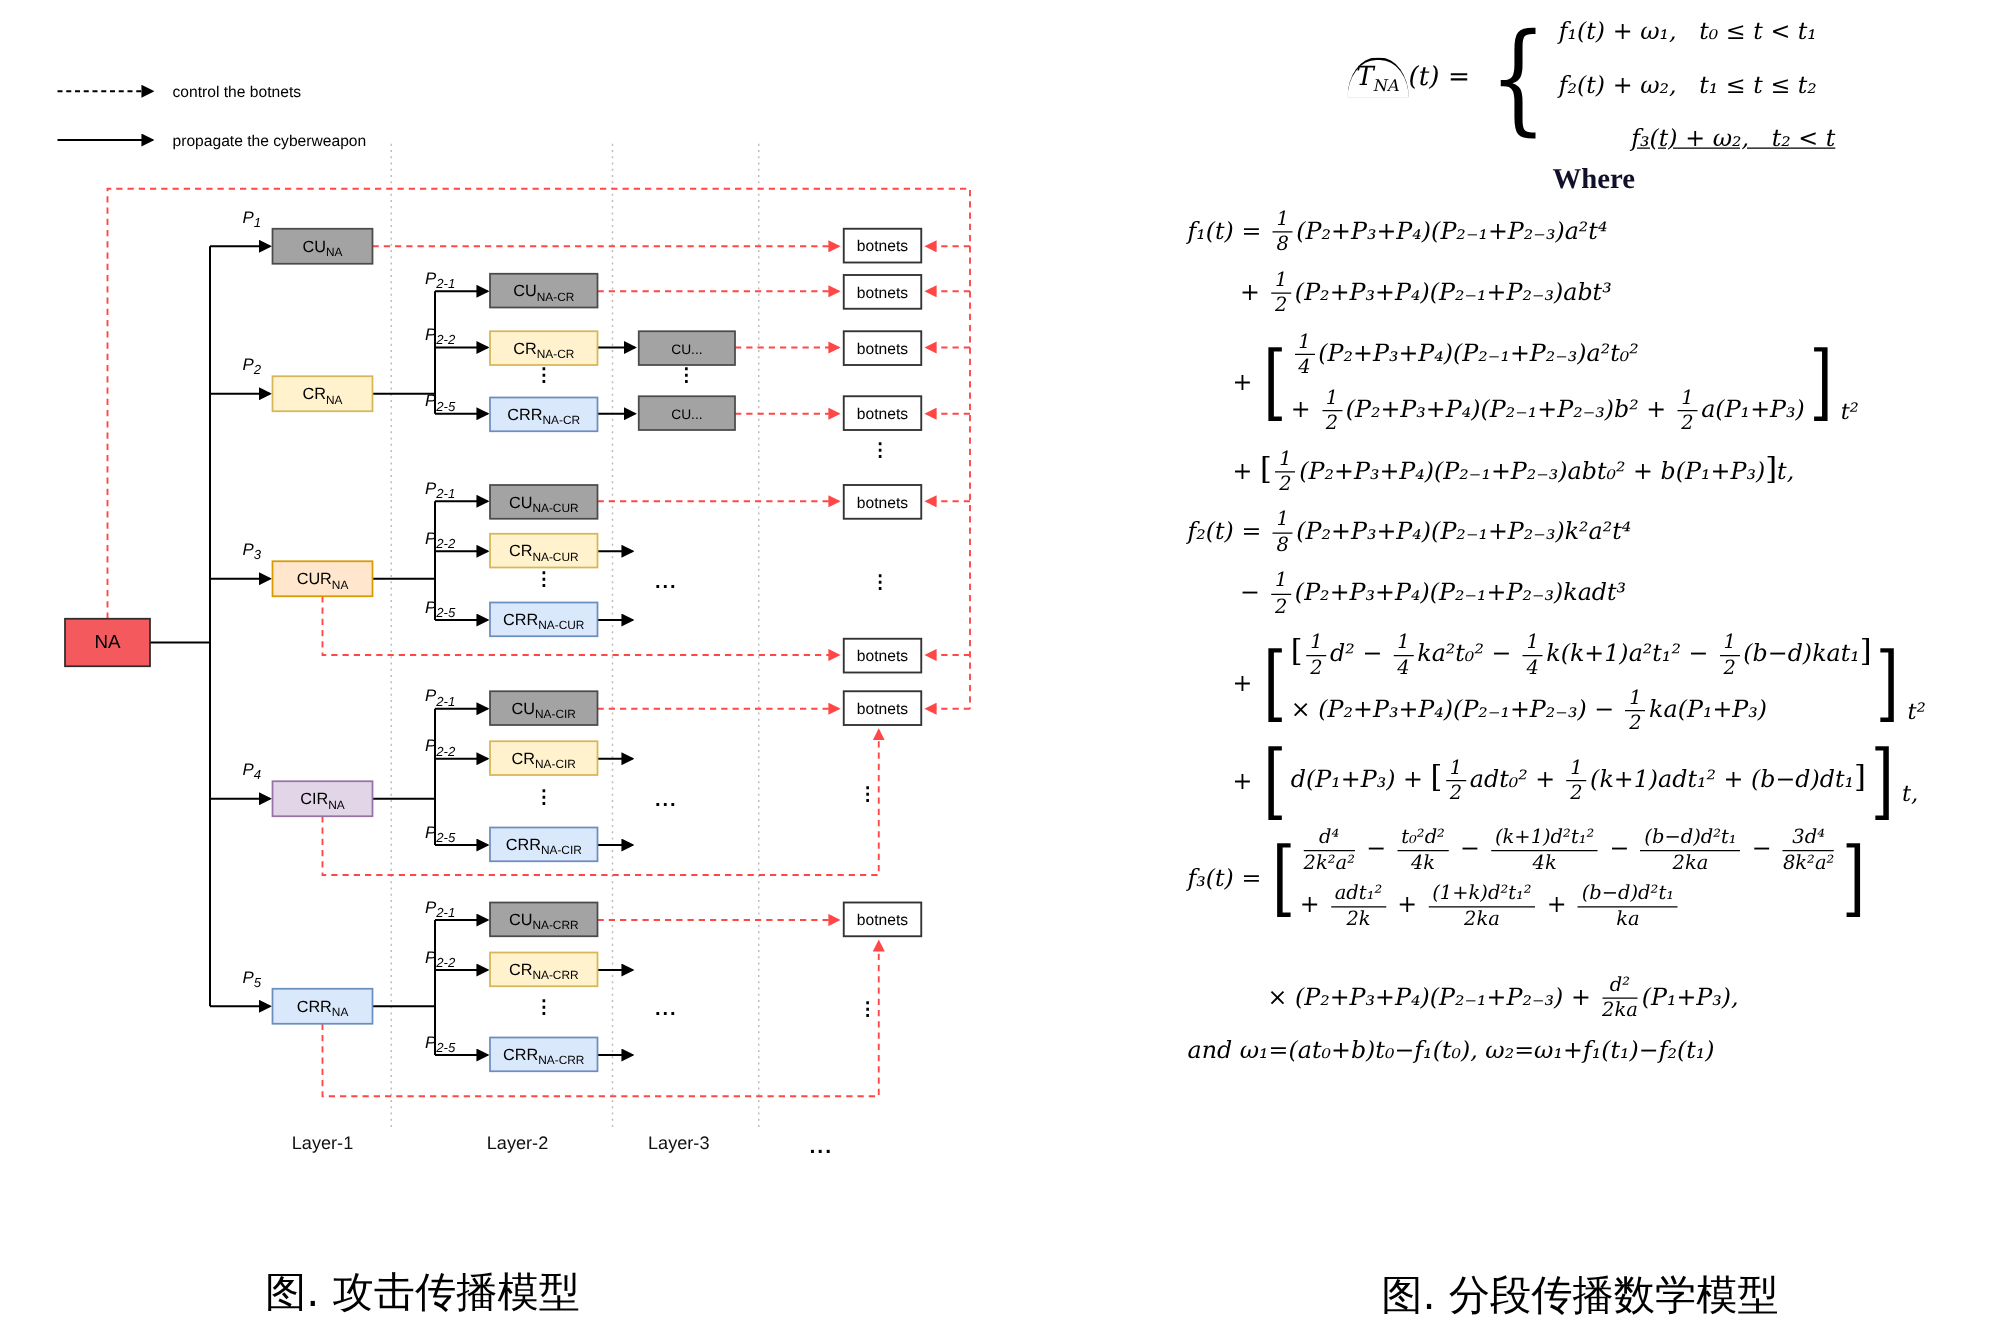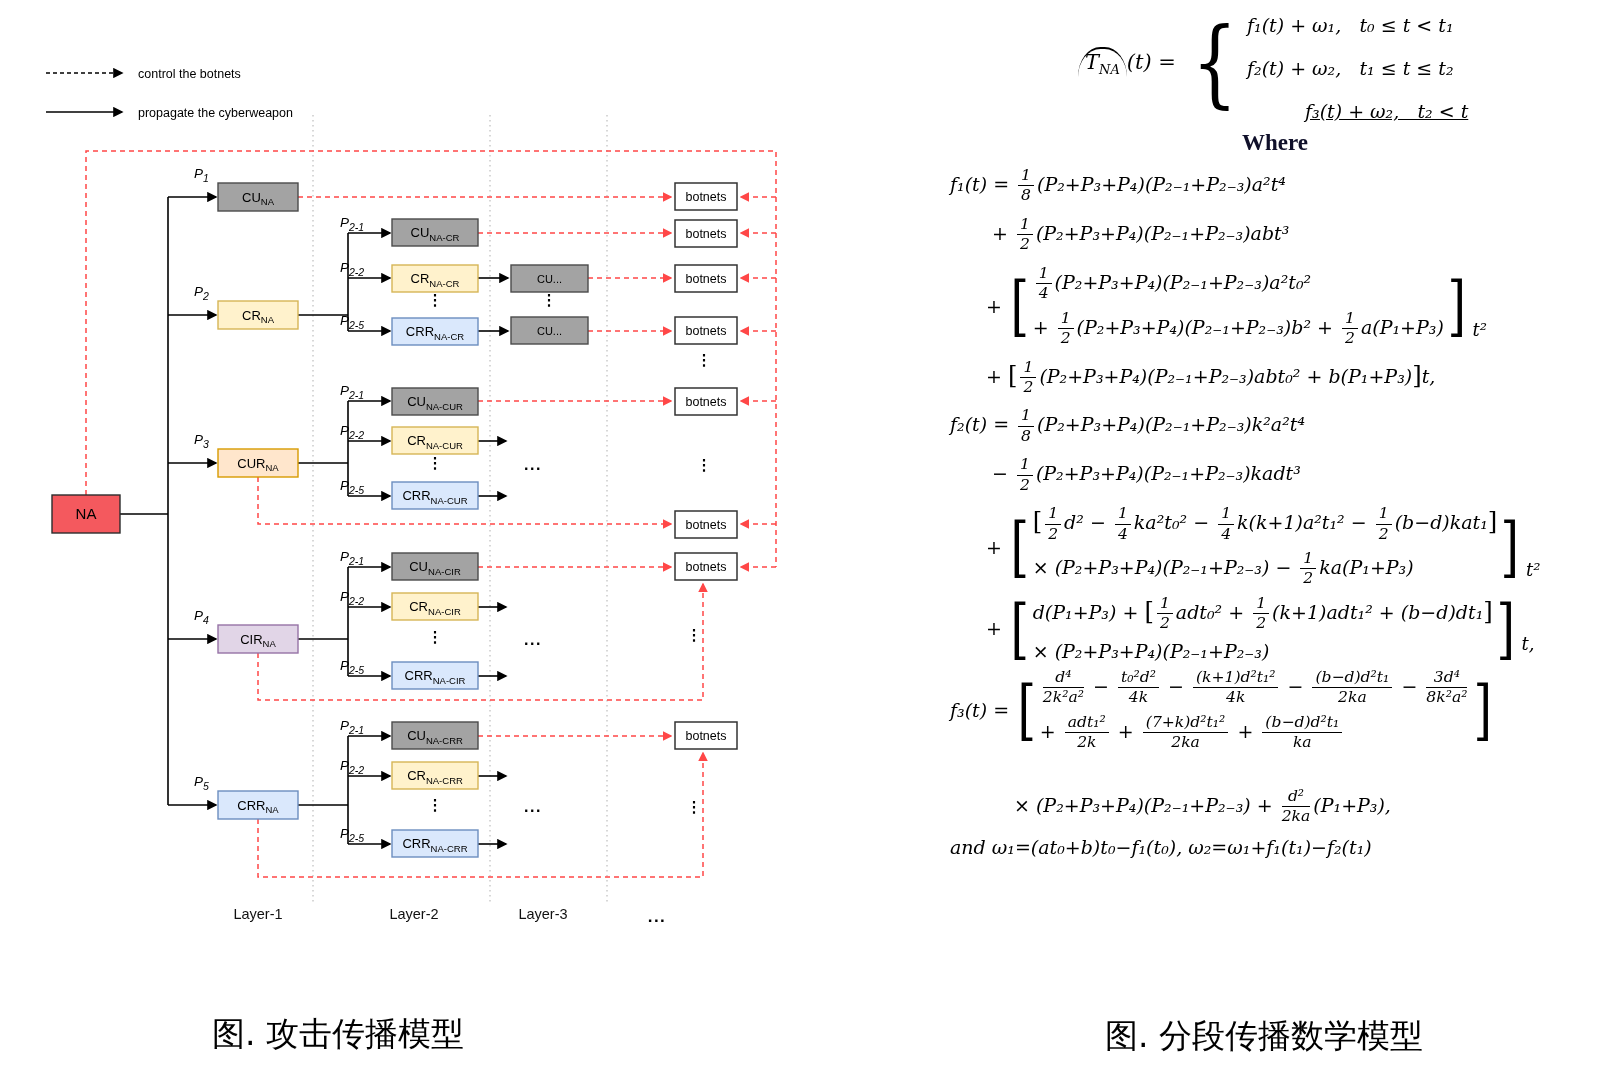--- a/index.html
+++ b/index.html
@@ -281,21 +281,20 @@
         <span class="pre">+</span>
         <span class="bb">[</span>
         <span class="brk-col">
           <span class="brk-line">d(P₁+P₃) + <span class="b1">[</span><span class="frac">
               <span class="fn">1</span>
               <span class="fd">2</span>
             </span>adt₀² + <span class="frac">
               <span class="fn">1</span>
               <span class="fd">2</span>
             </span>(k+1)adt₁² + (b−d)dt₁<span class="b1">]</span></span>
-          <span class="brk-line">× (P₂+P₃+P₄)(P₂₋₁+P₂₋₃)</span>
         </span>
         <span class="bb">]</span>
         <span class="sfx">t,</span>
       </div>
       <div class="brk" style="margin-left: 0px;">
         <span class="pre">f₃(t) =</span>
         <span class="bb">[</span>
         <span class="brk-col">
           <span class="brk-line"><span class="frac">
               <span class="fn">d⁴</span>
@@ -310,21 +309,21 @@
               <span class="fn">(b−d)d²t₁</span>
               <span class="fd">2ka</span>
             </span> − <span class="frac">
               <span class="fn">3d⁴</span>
               <span class="fd">8k²a²</span>
             </span></span>
           <span class="brk-line">+ <span class="frac">
               <span class="fn">adt₁²</span>
               <span class="fd">2k</span>
             </span> + <span class="frac">
-              <span class="fn">(7+k)d²t₁²</span>
+              <span class="fn">(1+k)d²t₁²</span>
               <span class="fd">2ka</span>
             </span> + <span class="frac">
               <span class="fn">(b−d)d²t₁</span>
               <span class="fd">ka</span>
             </span></span>
         </span>
         <span class="bb">]</span>
       </div>
       <div class="fline" style="margin-left: 64px; margin-top: 36px;">× (P₂+P₃+P₄)(P₂₋₁+P₂₋₃) + <span class="frac">
           <span class="fn">d²</span>

